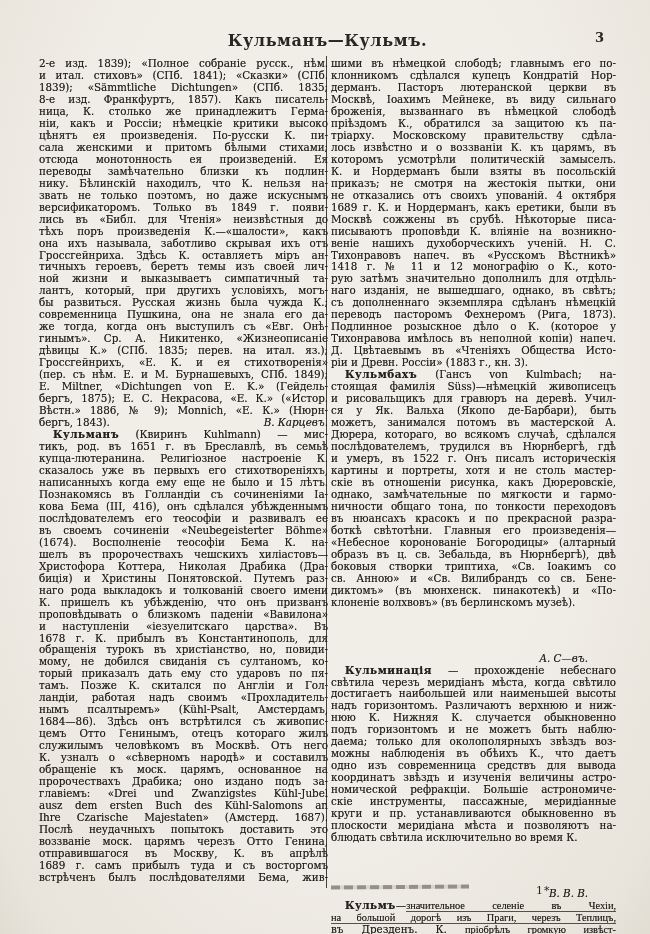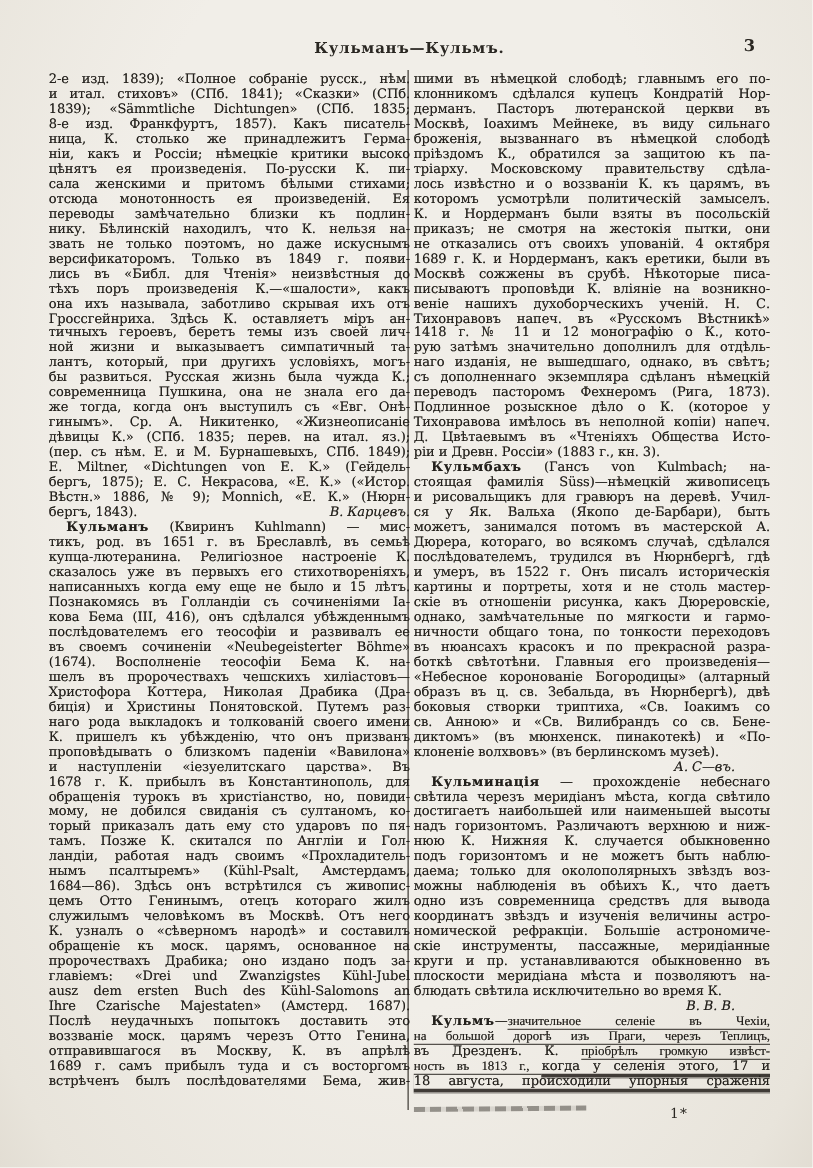--- a/index.html
+++ b/index.html
@@ -7,21 +7,21 @@
     position:relative;
     width:650px;height:934px;
     background:
       radial-gradient(ellipse at 50% 38%, #f1eee8 55%, #e8e4db 92%, #e2ddd3 100%);
     font-family:"DejaVu Serif", serif;
     color:#23201c;
     overflow:hidden;
   }
   .running-head{
     position:absolute;left:40px;top:31px;width:575px;
-    text-align:center;font-size:12px;font-weight:bold;
+    text-align:center;font-size:16px;font-weight:bold;
     letter-spacing:0.6px;color:#2a2722;
   }
   .page-number{
     position:absolute;right:46px;top:30px;
     font-size:13px;font-weight:bold;color:#2a2722;
   }
   .col{
     position:absolute;top:57px;
     font-size:10.4px;
     letter-spacing:-0.05px;
@@ -37,21 +37,21 @@
     text-align:justify;text-align-last:justify;
     overflow:visible;white-space:nowrap;
     text-shadow:0 0 0.4px rgba(35,32,28,0.55);
   }
   .line.nofill{text-align-last:left;}
   .line.ind{text-indent:14px;}
   .line.sigline{
     display:flex;justify-content:space-between;
     text-align:center;text-indent:0;
   }
-  .line.sigonly{justify-content:flex-end;padding-right:28px;}
+  .line.sigonly{justify-content:flex-end;padding-right:28px;margin-top:44px;}
   .sig{font-style:italic;}
   .hw{font-weight:bold;letter-spacing:0.55px;}
   .pu{border-bottom:1.8px solid rgba(50,46,41,0.82);font-family:Liberation Serif, serif;}
   .puh{
     border-bottom:3px solid rgba(44,40,35,0.9);
     box-shadow:0 1px 0 rgba(44,40,35,0.35);
   }
   .footer-mark{
     position:absolute;left:536px;top:884px;
     font-size:11px;color:#2a2722;letter-spacing:1px;
@@ -89,20 +89,21 @@
       <div class="line">она ихъ называла, заботливо скрывая ихъ отъ</div>
       <div class="line">Гроссгейнриха. Здѣсь К. оставляетъ міръ ан-</div>
       <div class="line">тичныхъ героевъ, беретъ темы изъ своей лич-</div>
       <div class="line">ной жизни и выказываетъ симпатичный та-</div>
       <div class="line">лантъ, который, при другихъ условіяхъ, могъ-</div>
       <div class="line">бы развиться. Русская жизнь была чужда К.;</div>
       <div class="line">современница Пушкина, она не знала его да-</div>
       <div class="line">же тогда, когда онъ выступилъ съ «Евг. Онѣ-</div>
       <div class="line">гинымъ». Ср. А. Никитенко, «Жизнеописаніе</div>
       <div class="line">дѣвицы К.» (СПб. 1835; перев. на итал. яз.);</div>
+      <div class="line">Гроссгейнрихъ, «Е. К. и ея стихотворенія»</div>
       <div class="line">(пер. съ нѣм. Е. и М. Бурнашевыхъ, СПб. 1849);</div>
       <div class="line">E. Miltner, «Dichtungen von E. K.» (Гейдель-</div>
       <div class="line">бергъ, 1875); Е. С. Некрасова, «Е. К.» («Истор.</div>
       <div class="line">Вѣстн.» 1886, № 9); Monnich, «Е. К.» (Нюрн-</div>
       <div class="line nofill sigline">
         <span>бергъ, 1843).</span>
         <span class="sig">В. Карцевъ.</span>
       </div>
       <div class="line ind"><span class="hw">Кульманъ</span><span> (Квиринъ Kuhlmann) — мис-</span></div>
       <div class="line">тикъ, род. въ 1651 г. въ Бреславлѣ, въ семьѣ</div>

